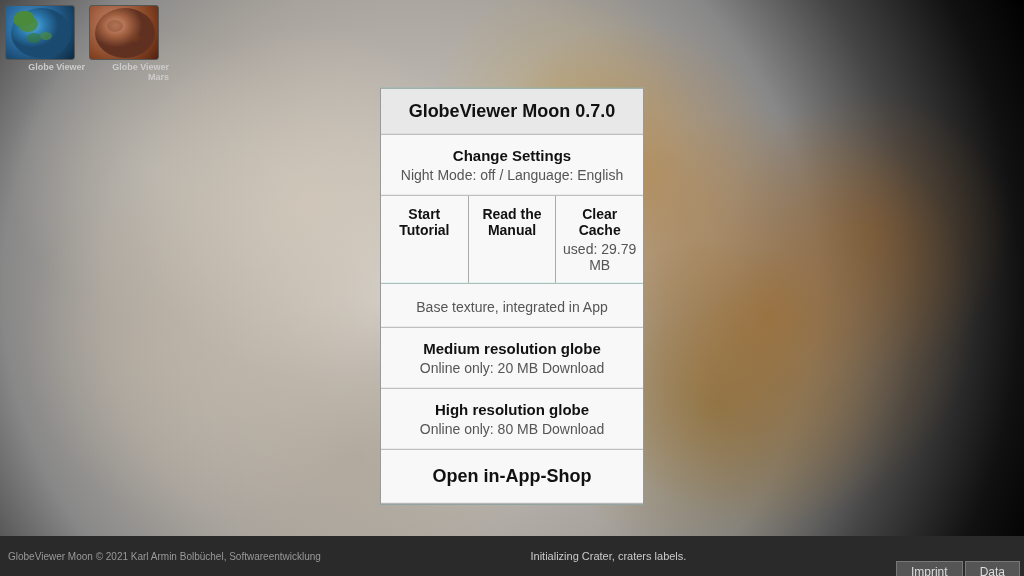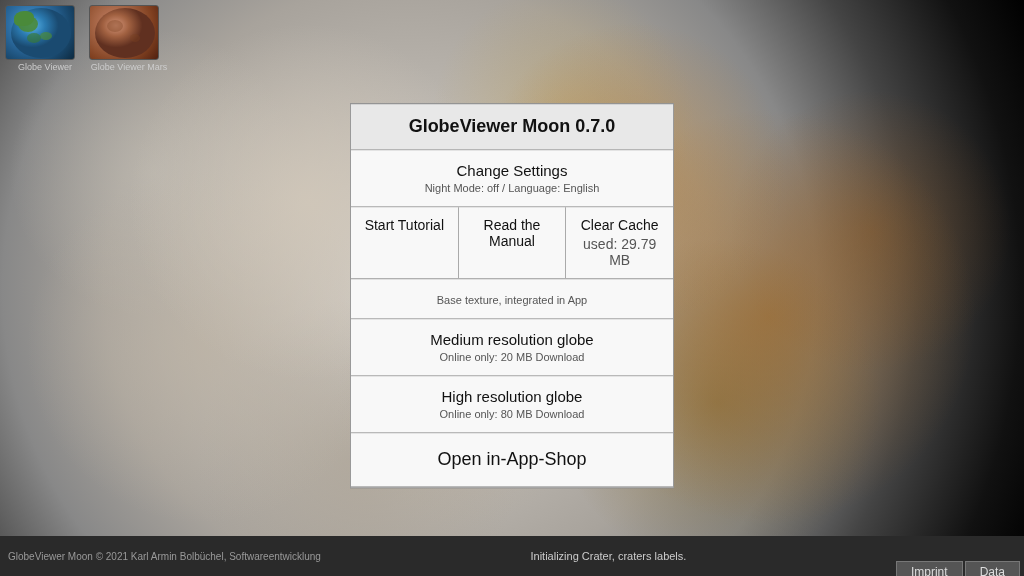--- a/index.html
+++ b/index.html
@@ -53,21 +53,22 @@
       position: absolute;
       top: 5px;
       left: 5px;
       display: flex;
       gap: 4px;
       z-index: 10;
     }
 
     .globe-icon-wrapper {
       width: 80px;
-      text-align: center;
+      text-align: right;
+      font-weight: bold;
     }
 
     .globe-icon {
       width: 70px;
       height: 55px;
       border: 1px solid #555;
       border-radius: 3px;
       overflow: hidden;
       cursor: pointer;
     }
@@ -94,22 +95,22 @@
       color: #ccc;
       margin-top: 2px;
     }
 
     
     #dialog {
       position: absolute;
       top: 50%;
       left: 50%;
       transform: translate(-50%, -48%);
-      width: 324px;
-      background: #737373;
+      width: 264px;
+      background: #5eead4;
       border: 1px solid #999;
       z-index: 20;
     }
 
     #dialog-title {
       background: #e8e8e8;
       border-bottom: 1px solid #aaa;
       text-align: center;
       padding: 12px 10px;
       font-size: 18px;
@@ -125,25 +126,25 @@
     }
 
     .menu-item-single {
       padding: 12px 10px;
       text-align: center;
     }
 
     .menu-item-title {
       font-size: 15px;
       color: #111;
-      font-weight: normal;
+      font-weight: bold;
     }
 
     .menu-item-subtitle {
-      font-size: 11px;
+      font-size: 14px;
       color: #555;
       margin-top: 3px;
     }
 
     
     .menu-row-three {
       display: flex;
       border-bottom: 1px solid #aaa;
       justify-content: flex-end;
     }

